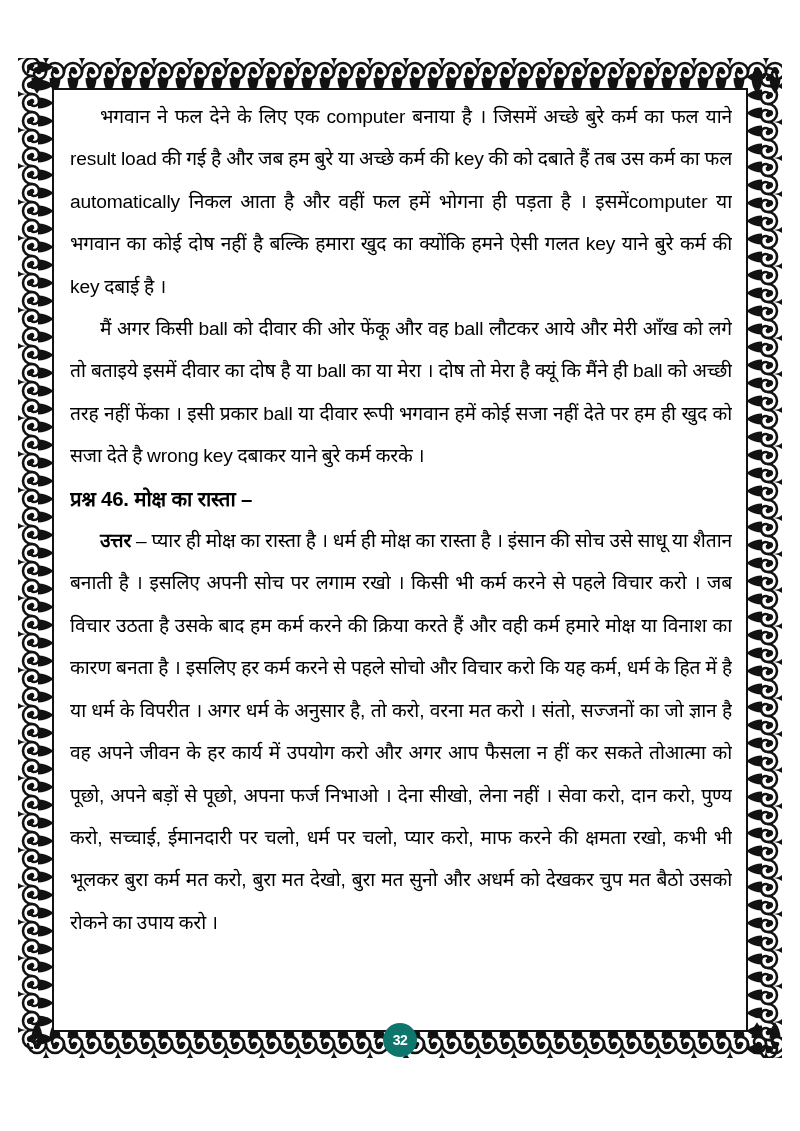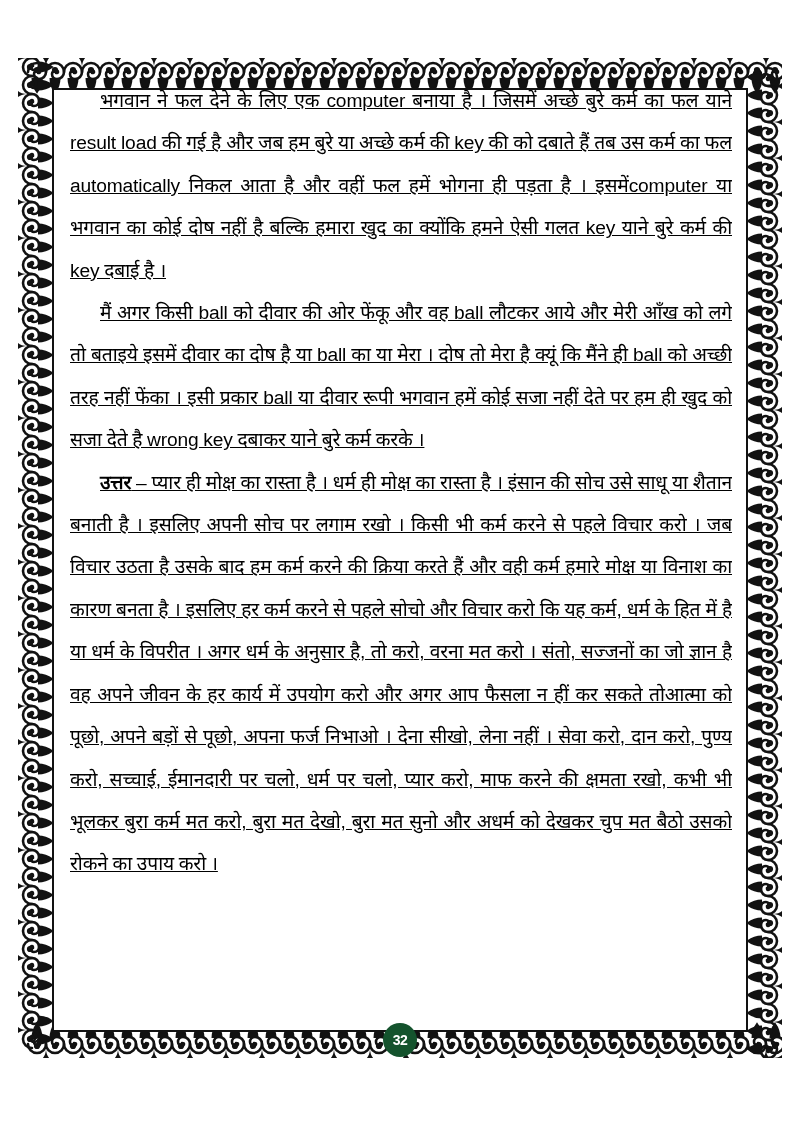--- a/index.html
+++ b/index.html
@@ -45,28 +45,27 @@
     height: 944px;
     border: 2.5px solid #121212;
     background: #ffffff;
     box-sizing: border-box;
   }
 
   
   #text-body {
     position: absolute;
     left: 70px;
-    top: 80px;
+    top: 96px;
     width: 662px;
     height: 930px;
     color: #000000;
     font-size: 19.2px;
     line-height: 42.4px;
     overflow: hidden;
-    text-decoration: underline;
   }
 
   .para {
     margin: 0;
     text-align: justify;
     text-justify: inter-word;
     text-indent: 30px;
     word-spacing: -0.4px;
     letter-spacing: -0.15px;
   }
@@ -86,21 +85,21 @@
 
   
   #page-number {
     position: absolute;
     left: 50%;
     top: 1040px;
     transform: translate(-50%, -50%);
     width: 34px;
     height: 34px;
     border-radius: 50%;
-    background: #14532d;
+    background: #0f766e;
     color: #ffffff;
     font-size: 14px;
     font-weight: bold;
     display: flex;
     align-items: center;
     justify-content: center;
     font-family: "Liberation Sans", sans-serif;
     letter-spacing: -0.5px;
   }
 </style>
@@ -199,18 +198,19 @@
         <use href="#motif-col"></use>
       </g>
     </svg>
   </div>
 
   <div id="content-box"></div>
 
   <div id="text-body">
     <p class="para">भगवान ने फल देने के लिए एक computer बनाया है । जिसमें अच्छे बुरे कर्म का फल याने result load की गई है और जब हम बुरे या अच्छे कर्म की key की को दबाते हैं तब उस कर्म का फल automatically निकल आता है और वहीं फल हमें भोगना ही पड़ता है । इसमेंcomputer या भगवान का कोई दोष नहीं है बल्कि हमारा खुद का क्योंकि हमने ऐसी गलत key याने बुरे कर्म की key दबाई है ।</p>
     <p class="para">मैं अगर किसी ball को दीवार की ओर फेंकू और वह ball लौटकर आये और मेरी आँख को लगे तो बताइये इसमें दीवार का दोष है  या ball का या मेरा । दोष तो मेरा है क्यूं कि मैंने ही ball को अच्छी तरह नहीं फेंका । इसी प्रकार ball या दीवार रूपी भगवान हमें कोई सजा नहीं देते पर हम ही खुद को सजा देते है  wrong key दबाकर याने बुरे कर्म करके ।</p>
+    <p class="heading">प्रश्न 46. मोक्ष का रास्ता –</p>
     <p class="para"><span class="lead">उत्तर</span><span> – प्यार ही मोक्ष का रास्ता है । धर्म ही मोक्ष का रास्ता है । इंसान की सोच उसे साधू या शैतान बनाती है । इसलिए अपनी सोच पर लगाम रखो । किसी भी कर्म करने से पहले विचार करो । जब विचार उठता है उसके बाद हम कर्म करने की क्रिया करते हैं और वही कर्म हमारे मोक्ष या विनाश का कारण बनता है । इसलिए हर कर्म करने से पहले सोचो और विचार करो कि यह कर्म, धर्म के हित में है या धर्म के विपरीत । अगर धर्म के अनुसार है, तो करो, वरना मत करो । संतो, सज्जनों का जो ज्ञान है वह अपने जीवन के हर कार्य में उपयोग करो और अगर आप फैसला न हीं कर सकते तोआत्मा को पूछो, अपने बड़ों से पूछो, अपना फर्ज निभाओ । देना सीखो, लेना नहीं । सेवा करो, दान करो, पुण्य करो, सच्चाई, ईमानदारी पर चलो, धर्म पर चलो, प्यार करो, माफ करने की क्षमता रखो,  कभी भी भूलकर बुरा कर्म मत करो, बुरा मत देखो, बुरा मत सुनो और अधर्म को देखकर चुप मत बैठो उसको रोकने का उपाय करो ।</span></p>
   </div>
 
   <div id="page-number">32</div>
 
 </div>
 
 </body></html>

